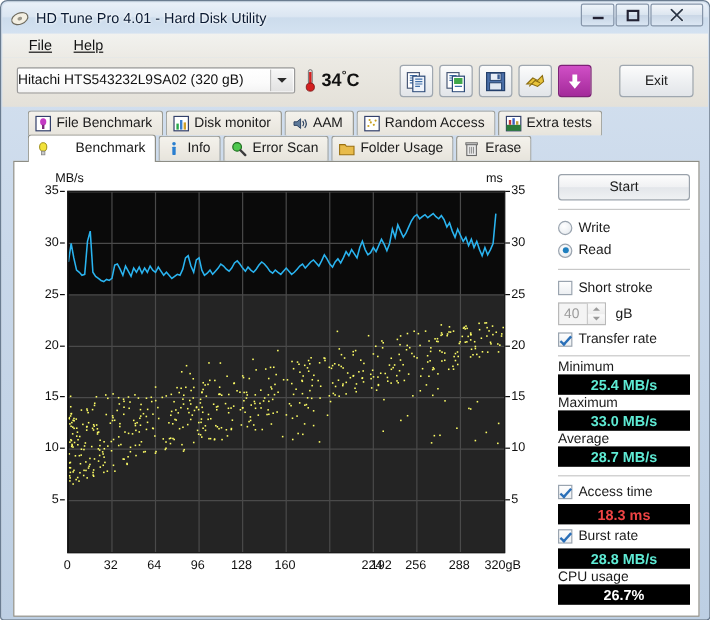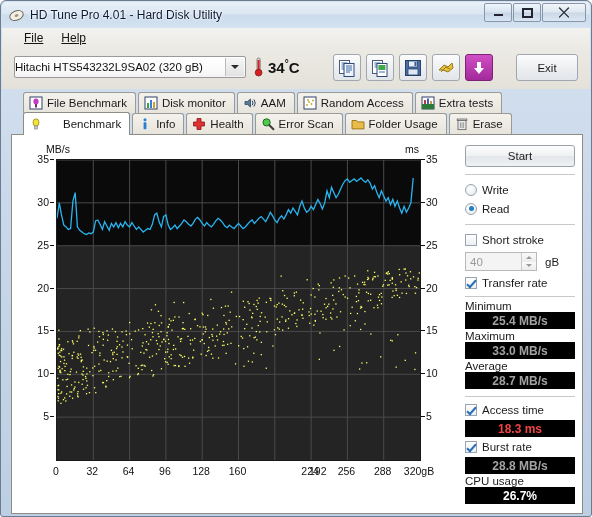--- a/index.html
+++ b/index.html
@@ -168,35 +168,35 @@
   .cbox.checked::after {
     content:''; position:absolute; left:2px; top:5px;
     width:4px; height:7px;
     border:solid #2a6fb8; border-width:0 2px 2px 0;
     transform: rotate(42deg); transform-origin: center;
     left:3px; top:0px; height:8px; width:3px;
   }
   .lbl { font-size:11.5px; color:#1b1b1b; white-space:nowrap; }
   .spinrow { display:flex; align-items:center; margin:4px 0 3px 0;}
   .spinbox {
-    width:72px;height:19px; border:1px solid #b9b9b9; background:#f4f4f4;
+    width:40px;height:19px; border:1px solid #b9b9b9; background:#f4f4f4;
     display:flex;align-items:center; box-sizing:border-box;
   }
   .spinbox .sval { font-size:11.5px; color:#9a9a9a; padding-left:4px;}
   .spinbtns { margin-left:auto; width:14px;height:17px; display:flex;flex-direction:column;
     border-left:1px solid #cacaca;}
   .spinb { flex:1; display:flex;align-items:center;justify-content:center;
     background:linear-gradient(to bottom,#fafafa,#ececec);}
   .spinb .ar { width:0;height:0;border-left:3px solid transparent;border-right:3px solid transparent;}
   .spinb.up .ar { border-bottom:3px solid #9a9a9a;}
   .spinb.dn .ar { border-top:3px solid #9a9a9a;}
   .gbl { font-size:11.5px; color:#1b1b1b; margin-left:8px; }
   .statlbl { font-size:11.5px; color:#1b1b1b; margin-top:1px; }
   .statval {
-    height:17px; background:#000000; color:#a3a3a3;
+    height:17px; background:#000000; color:#5eead4;
     font-size:12px; font-weight:bold;
     display:flex; align-items:center; justify-content:center;
     margin-bottom:1px;
   }
   .statval.amber { color:#ef4444; }
   .statval.white { color:#ffffff; }
 </style>
 </head>
 <body>
 
@@ -364,28 +364,20 @@
         <span>Benchmark</span>
       </span>
       <span class="tab">
         <span class="tabico">
           <svg width="14" height="14" viewBox="0 0 14 14">
               <circle cx="7" cy="2.8" r="1.5" fill="#2a7fd0"></circle>
               <rect x="5.6" y="5.2" width="2.8" height="7" rx="0.6" fill="#2a7fd0"></rect>
             </svg>
         </span>
         <span>Info</span>
-      </span>
-      <span class="tab">
-        <span class="tabico">
-          <svg width="14" height="14" viewBox="0 0 14 14">
-              <path d="M5 1.5h4v3.5h3.5v4H9v3.5H5V9H1.5V5H5z" fill="#e03030" stroke="#8a1818" stroke-width="0.8"></path>
-            </svg>
-        </span>
-        <span>Health</span>
       </span>
       <span class="tab">
         <span class="tabico">
           <svg width="14" height="14" viewBox="0 0 14 14">
               <circle cx="5.6" cy="5.4" r="3.6" fill="#4ec84e" stroke="#1f6b1f" stroke-width="1"></circle>
               <path d="M8.4 8.2 L12.4 12.2" stroke="#3a3a3a" stroke-width="2" stroke-linecap="round"></path>
             </svg>
         </span>
         <span>Error Scan</span>
       </span>

